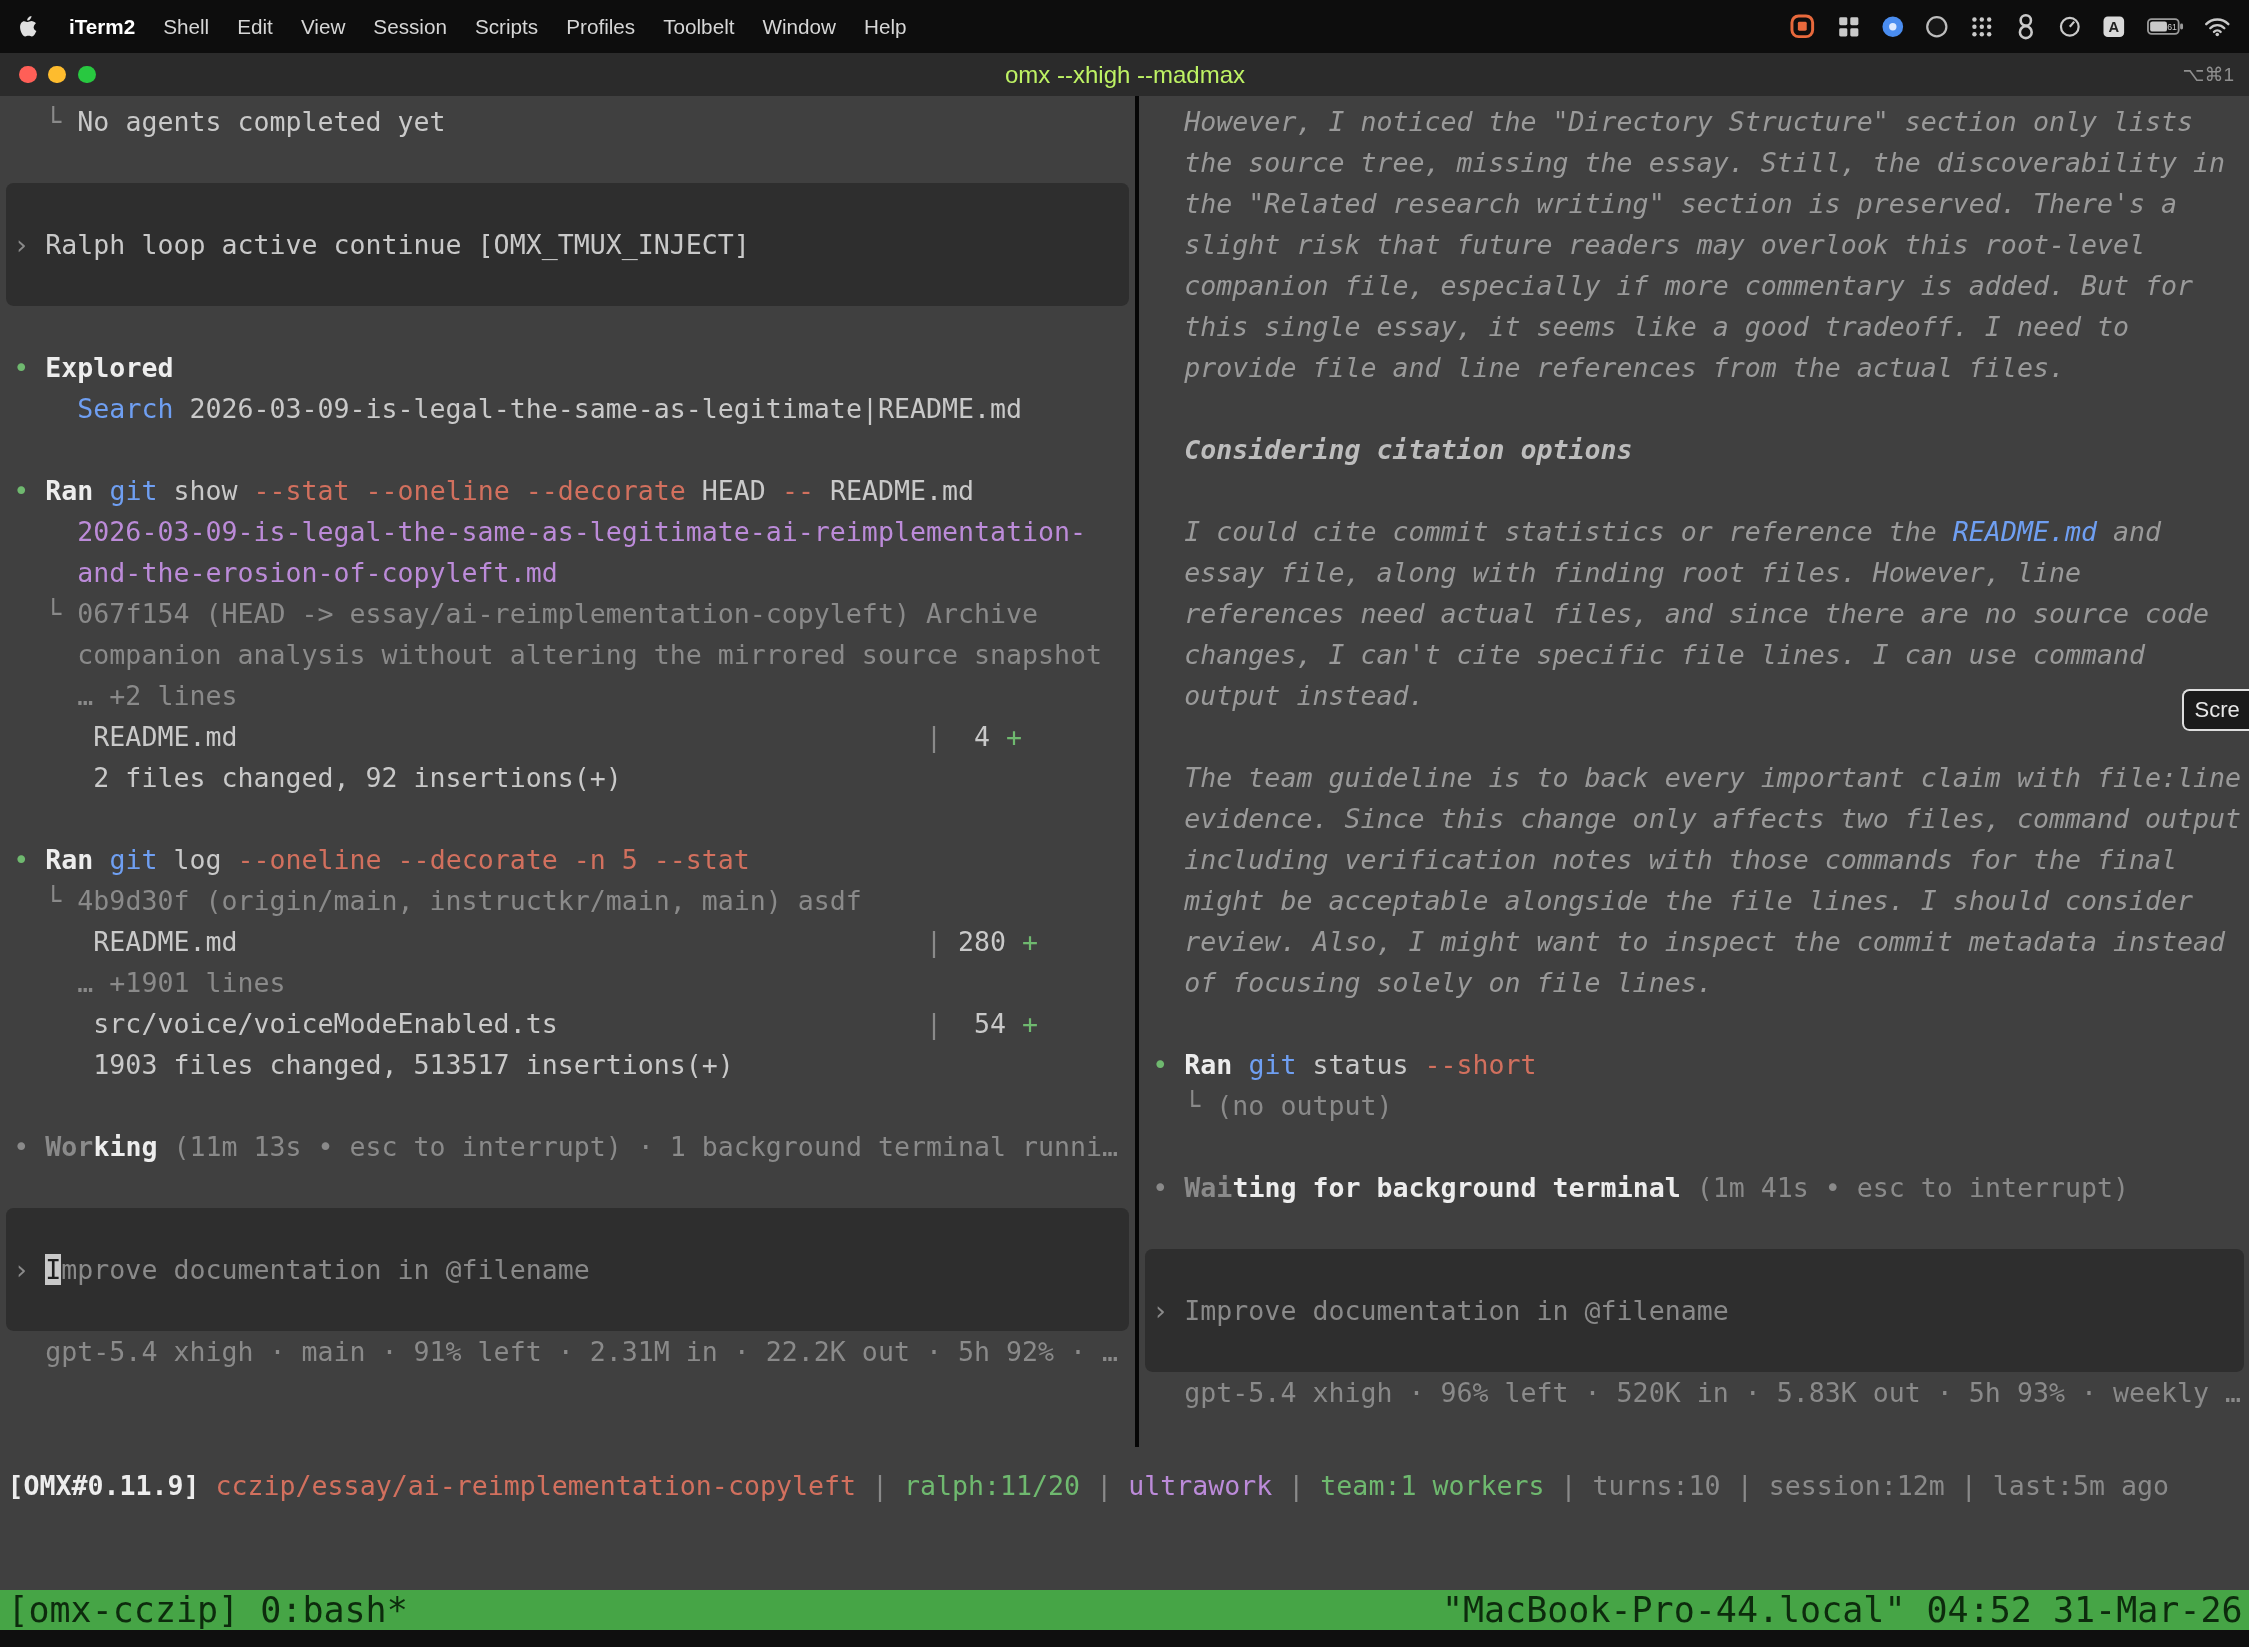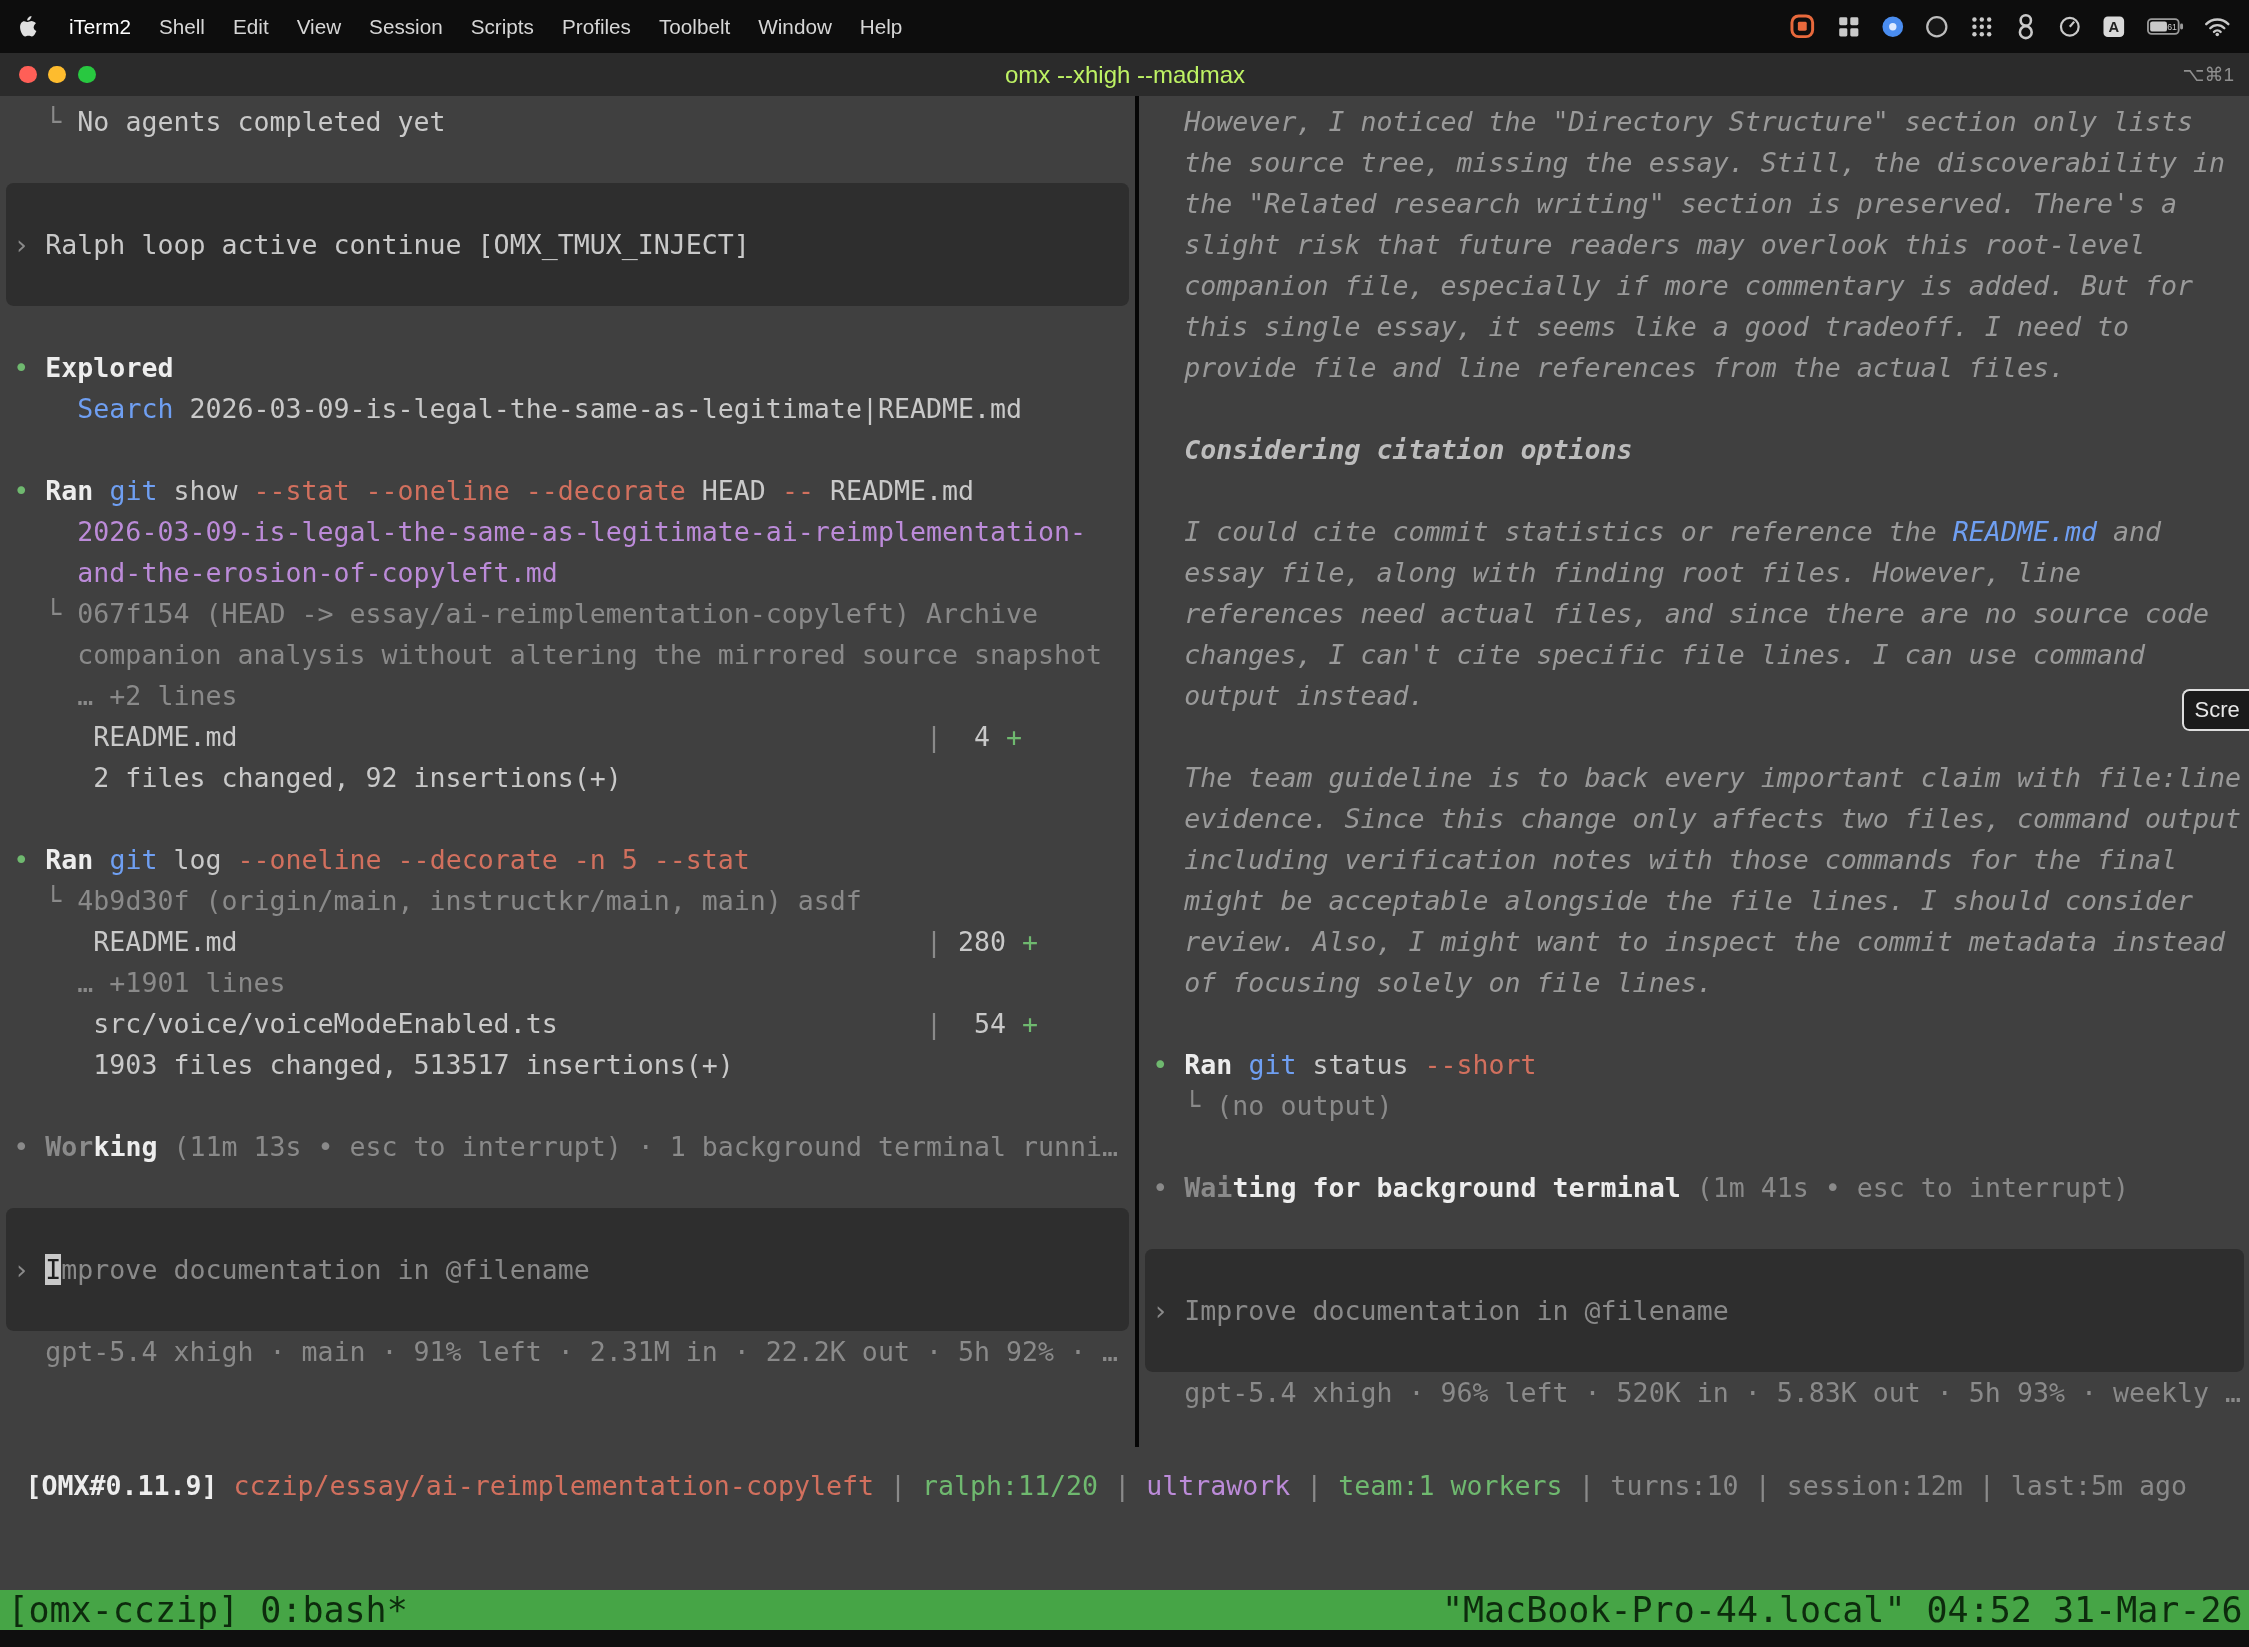--- a/index.html
+++ b/index.html
@@ -4,21 +4,21 @@
 <style>
   html,body{margin:0;padding:0;background:#000;}
   .screen{position:relative;width:2250px;height:1648px;background:#1b1b1b;overflow:hidden;
           font-family:"DejaVu Sans Mono",monospace;}
   
   .menubar{position:absolute;top:0;left:0;right:0;height:53px;background:#0d0d0d;
            display:flex;align-items:center;padding:0 19px;box-sizing:border-box;
            font-family:"Liberation Sans",sans-serif;font-size:20.7px;color:#d6d6d6;}
   .apple{display:flex;align-items:center;margin-right:5.9px;}
   .menus{display:inline-flex;gap:28px;margin-left:25px;white-space:nowrap;}
-  .menus .menu-item:first-child{font-weight:400;color:#ffffff;}
+  .menus .menu-item:first-child{font-weight:700;color:#ffffff;}
   .status-icons{margin-left:auto;display:flex;align-items:center;gap:20.7px;}
   .sicon{display:flex;align-items:center;}
   
   .titlebar{position:absolute;top:53px;left:0;right:0;height:43px;background:#2b2b2b;
             border-bottom:1.5px solid #000;display:flex;align-items:center;
             font-family:"Liberation Sans",sans-serif;}
   .lights{display:flex;gap:11.8px;padding-left:19px;}
   .light{width:17.7px;height:17.7px;border-radius:50%;}
   .light.red{background:#ff5f57}.light.yellow{background:#febc2e}.light.green{background:#28c840}
   .wtitle{position:absolute;left:50%;transform:translateX(-50%);color:#bef264;font-size:24px;}
@@ -32,21 +32,21 @@
   .row{height:41px;line-height:41px;white-space:pre;padding-left:13.3px;overflow:hidden;}
   .box{background:#2e2e2e;border-radius:7.4px;margin:0 5.9px;}
   .box .row{padding-left:7.4px;}
   
   .w{color:#c9c9c9}.b{color:#ededed;font-weight:700}.d{color:#8a8a8a}.db{color:#8a8a8a;font-weight:700}
   .g{color:#6fb96f}.bl{color:#6f9ff2}.r{color:#d2705e}.m{color:#bc8bd9}
   .i{color:#9a9a9a;font-style:italic}.ib{color:#bdbdbd;font-style:italic;font-weight:700}
   .ibl{color:#6f9ff2;font-style:italic}
   .cur{background:#c8c8c8;color:#1d1d1d}
   
-  .omx-line{position:absolute;left:18px;right:0;top:1369px;height:41px;line-height:41px;
+  .omx-line{position:absolute;left:0;right:0;top:1369px;height:41px;line-height:41px;
             white-space:pre;padding-left:7.4px;overflow:hidden;}
   .tmux{position:absolute;left:0;right:0;top:1494px;height:40px;background:#46a546;color:#0d2b0d;
         font-size:35px;line-height:40px;display:flex;justify-content:space-between;
         padding:0 7.4px;box-sizing:border-box;white-space:pre;overflow:hidden;}
   .below{position:absolute;left:0;right:0;top:1534px;height:17.7px;background:#0f0f0f;}
   
   .float-btn{position:absolute;right:0;top:689px;height:38px;line-height:37px;
              border:2.2px solid #dedede;border-right:none;border-radius:7.4px 0 0 7.4px;
              background:#1b1b1b;color:#e8e8e8;font-family:"Liberation Sans",sans-serif;
              font-size:22px;padding:0 10.3px;}

